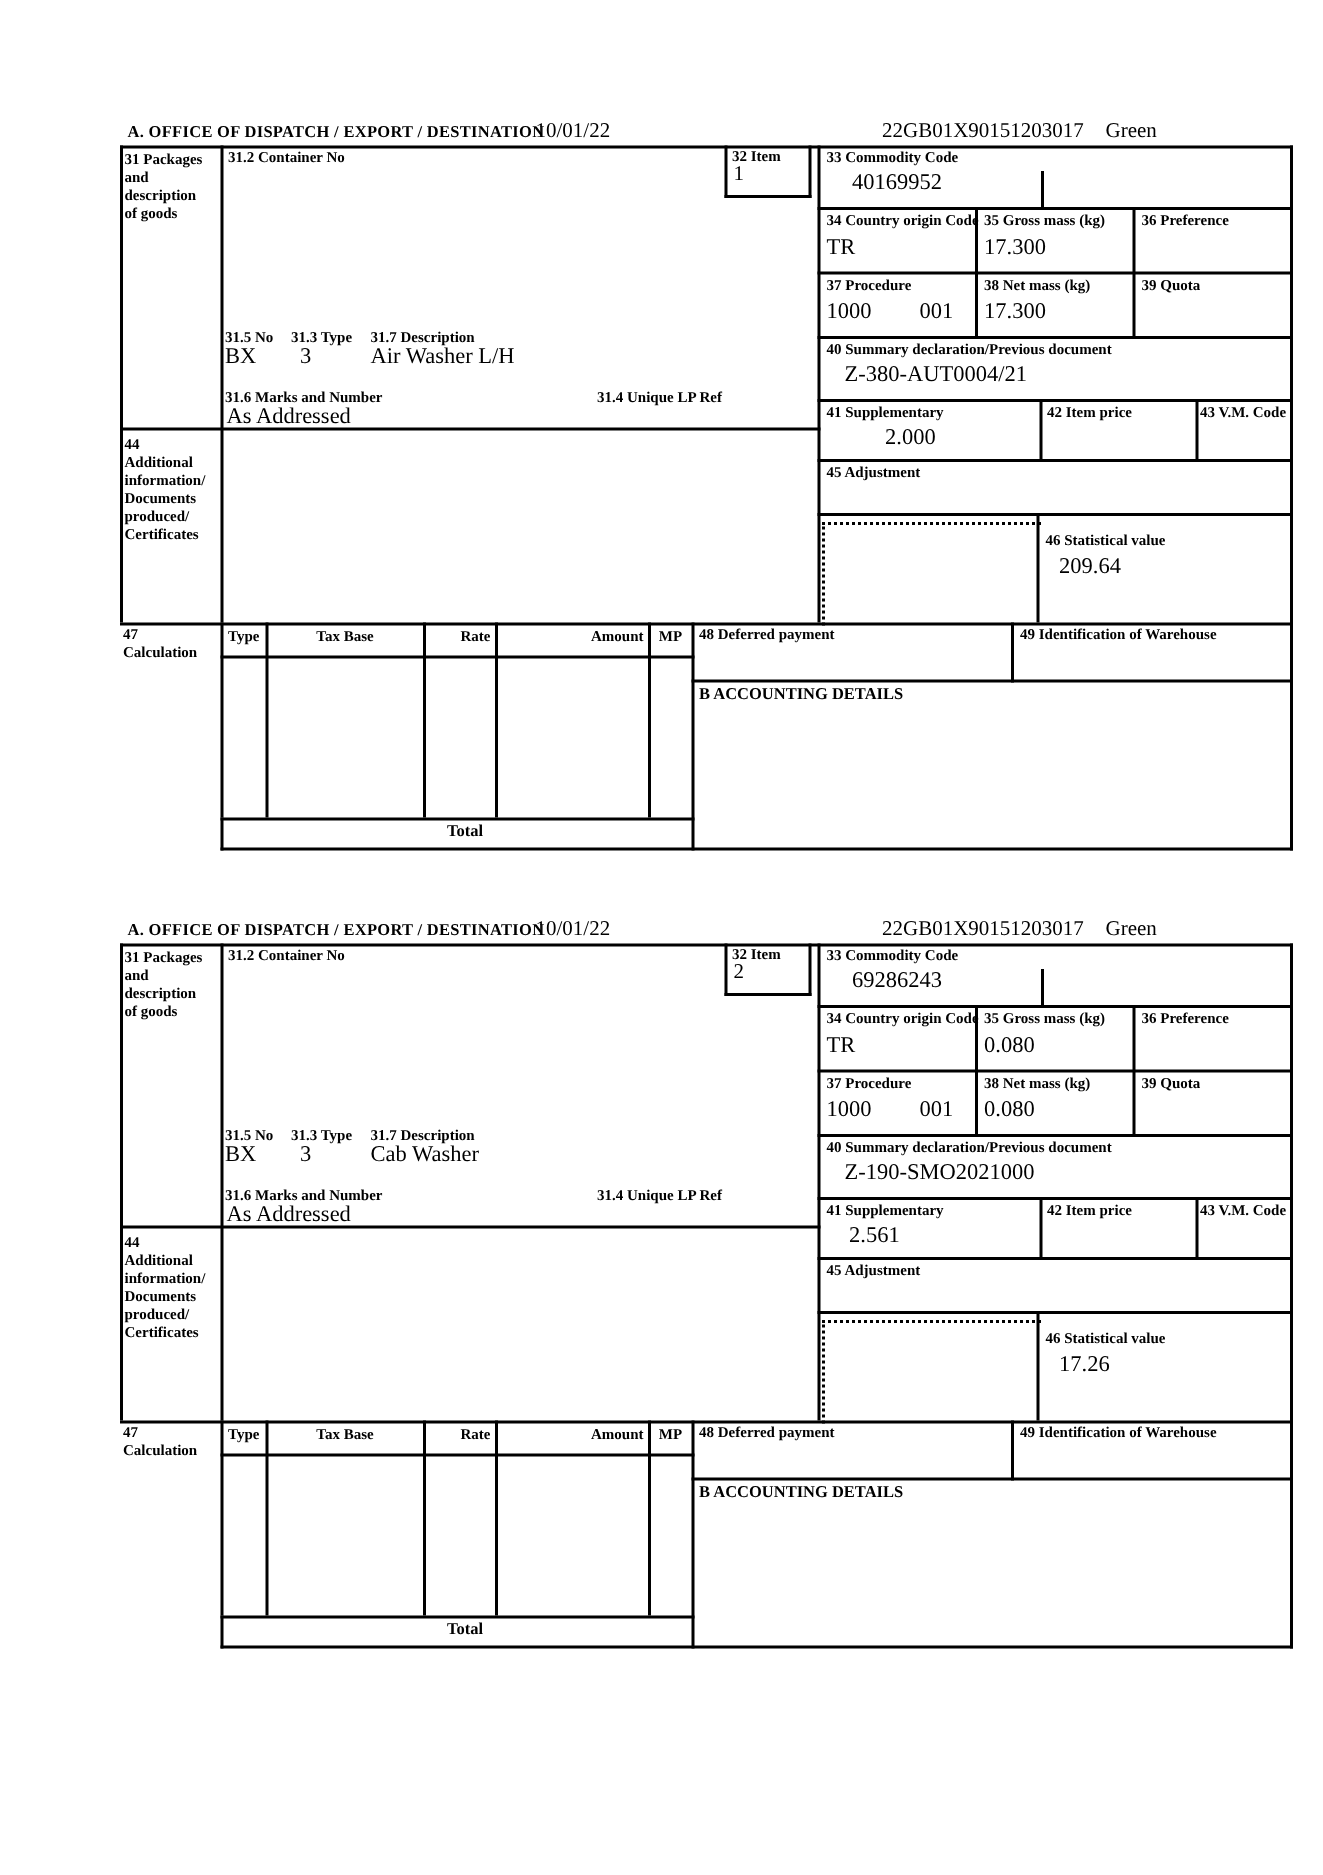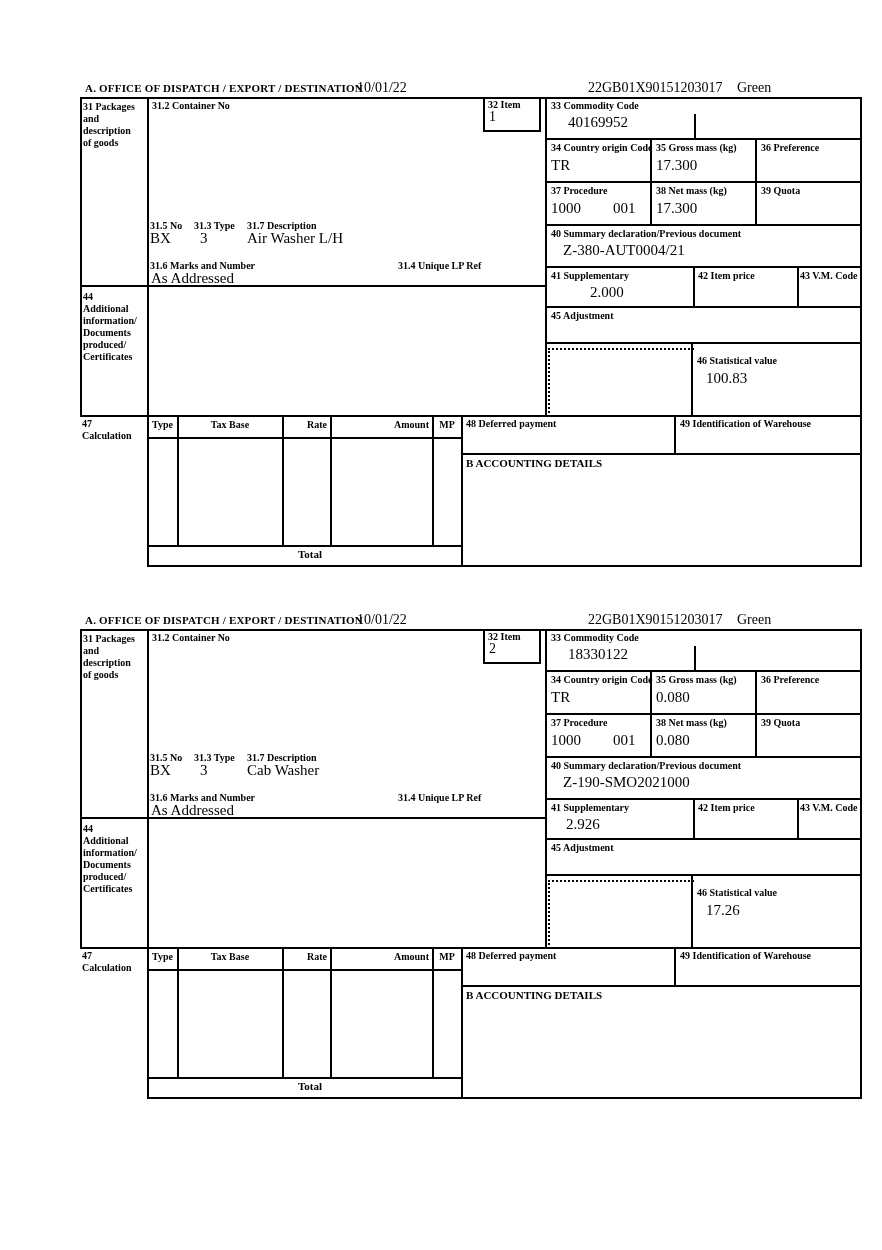--- a/index.html
+++ b/index.html
@@ -79,21 +79,21 @@
     <div class="val" style="left:483px;top:162px;">Z-380-AUT0004/21</div>
 
     <div class="lbl" style="left:471px;top:190px;">41 Supplementary</div>
     <div class="val" style="left:486px;top:204px;margin-left:24px;">2.000</div>
     <div class="lbl" style="left:618px;top:190px;">42 Item price</div>
     <div class="lbl" style="left:720px;top:190px;">43 V.M. Code</div>
 
     <div class="lbl" style="left:471px;top:230px;">45 Adjustment</div>
 
     <div class="lbl" style="left:617px;top:275px;">46 Statistical value</div>
-    <div class="val" style="left:626px;top:290px;">100.83</div>
+    <div class="val" style="left:626px;top:290px;">209.64</div>
 
     <div class="lbl" style="left:3px;top:21px;width:62px;">31 Packages
 and
 description
 of goods</div>
     <div class="lbl" style="left:3px;top:211px;width:64px;">44
 Additional
 information/
 Documents
 produced/
@@ -166,40 +166,40 @@
 
     <div class="ln v" style="left:614px;top:34px;height:24px;"></div>
     <div class="ln v" style="left:570px;top:58px;height:88px;"></div>
     <div class="ln v" style="left:675px;top:58px;height:88px;"></div>
     <div class="ln v" style="left:613px;top:186px;height:42px;"></div>
     <div class="ln v" style="left:717px;top:186px;height:42px;"></div>
     <div class="ln v" style="left:611px;top:262px;height:73px;"></div>
     <div class="dashed"></div>
 
     <div class="lbl" style="left:471px;top:20px;">33 Commodity Code</div>
-    <div class="val" style="left:488px;top:34px;">18330122</div>
+    <div class="val" style="left:488px;top:34px;">69286243</div>
 
     <div class="lbl" style="left:471px;top:62px;">34 Country origin Code</div>
     <div class="val" style="left:471px;top:77px;">TR</div>
     <div class="lbl" style="left:576px;top:62px;">35 Gross mass (kg)</div>
     <div class="val" style="left:576px;top:77px;">0.080</div>
     <div class="lbl" style="left:681px;top:62px;">36 Preference</div>
 
     <div class="lbl" style="left:471px;top:105px;">37 Procedure</div>
     <div class="val" style="left:471px;top:120px;">1000</div>
     <div class="val" style="left:533px;top:120px;">001</div>
     <div class="lbl" style="left:576px;top:105px;">38 Net mass (kg)</div>
     <div class="val" style="left:576px;top:120px;">0.080</div>
     <div class="lbl" style="left:681px;top:105px;">39 Quota</div>
 
     <div class="lbl" style="left:471px;top:148px;">40 Summary declaration/Previous document</div>
     <div class="val" style="left:483px;top:162px;">Z-190-SMO2021000</div>
 
     <div class="lbl" style="left:471px;top:190px;">41 Supplementary</div>
-    <div class="val" style="left:486px;top:204px;">2.926</div>
+    <div class="val" style="left:486px;top:204px;">2.561</div>
     <div class="lbl" style="left:618px;top:190px;">42 Item price</div>
     <div class="lbl" style="left:720px;top:190px;">43 V.M. Code</div>
 
     <div class="lbl" style="left:471px;top:230px;">45 Adjustment</div>
 
     <div class="lbl" style="left:617px;top:275px;">46 Statistical value</div>
     <div class="val" style="left:626px;top:290px;">17.26</div>
 
     <div class="lbl" style="left:3px;top:21px;width:62px;">31 Packages
 and

